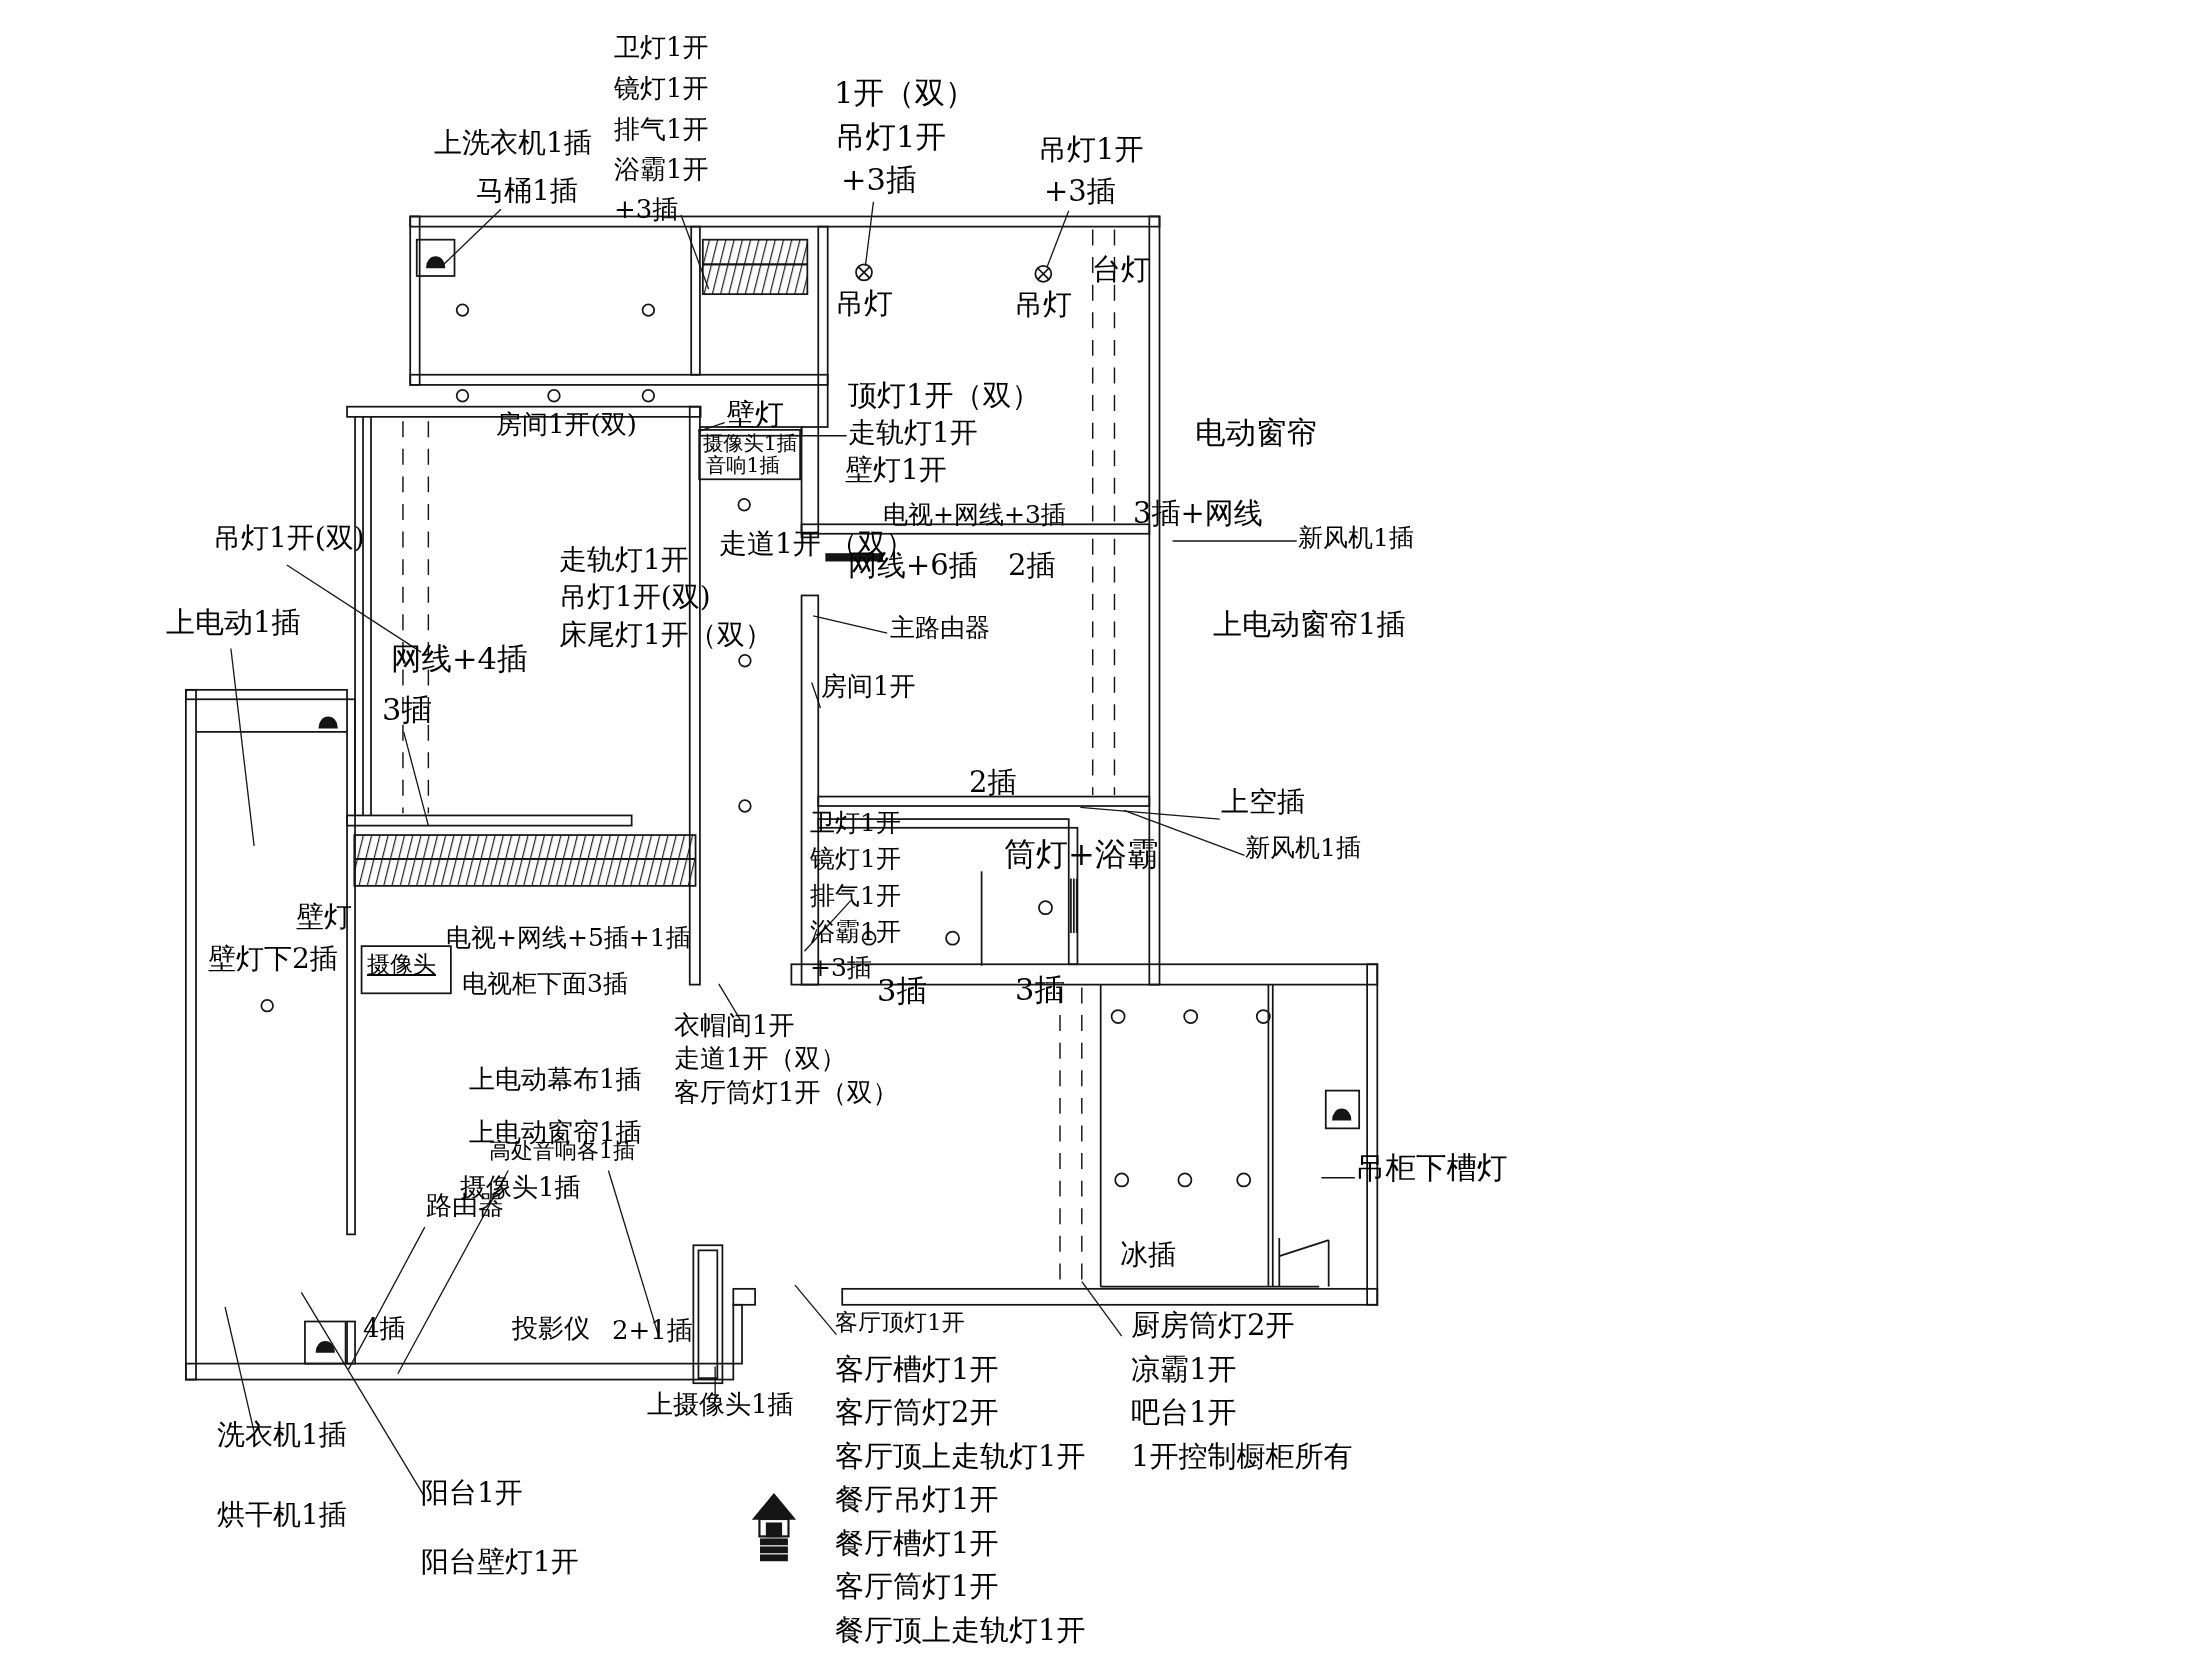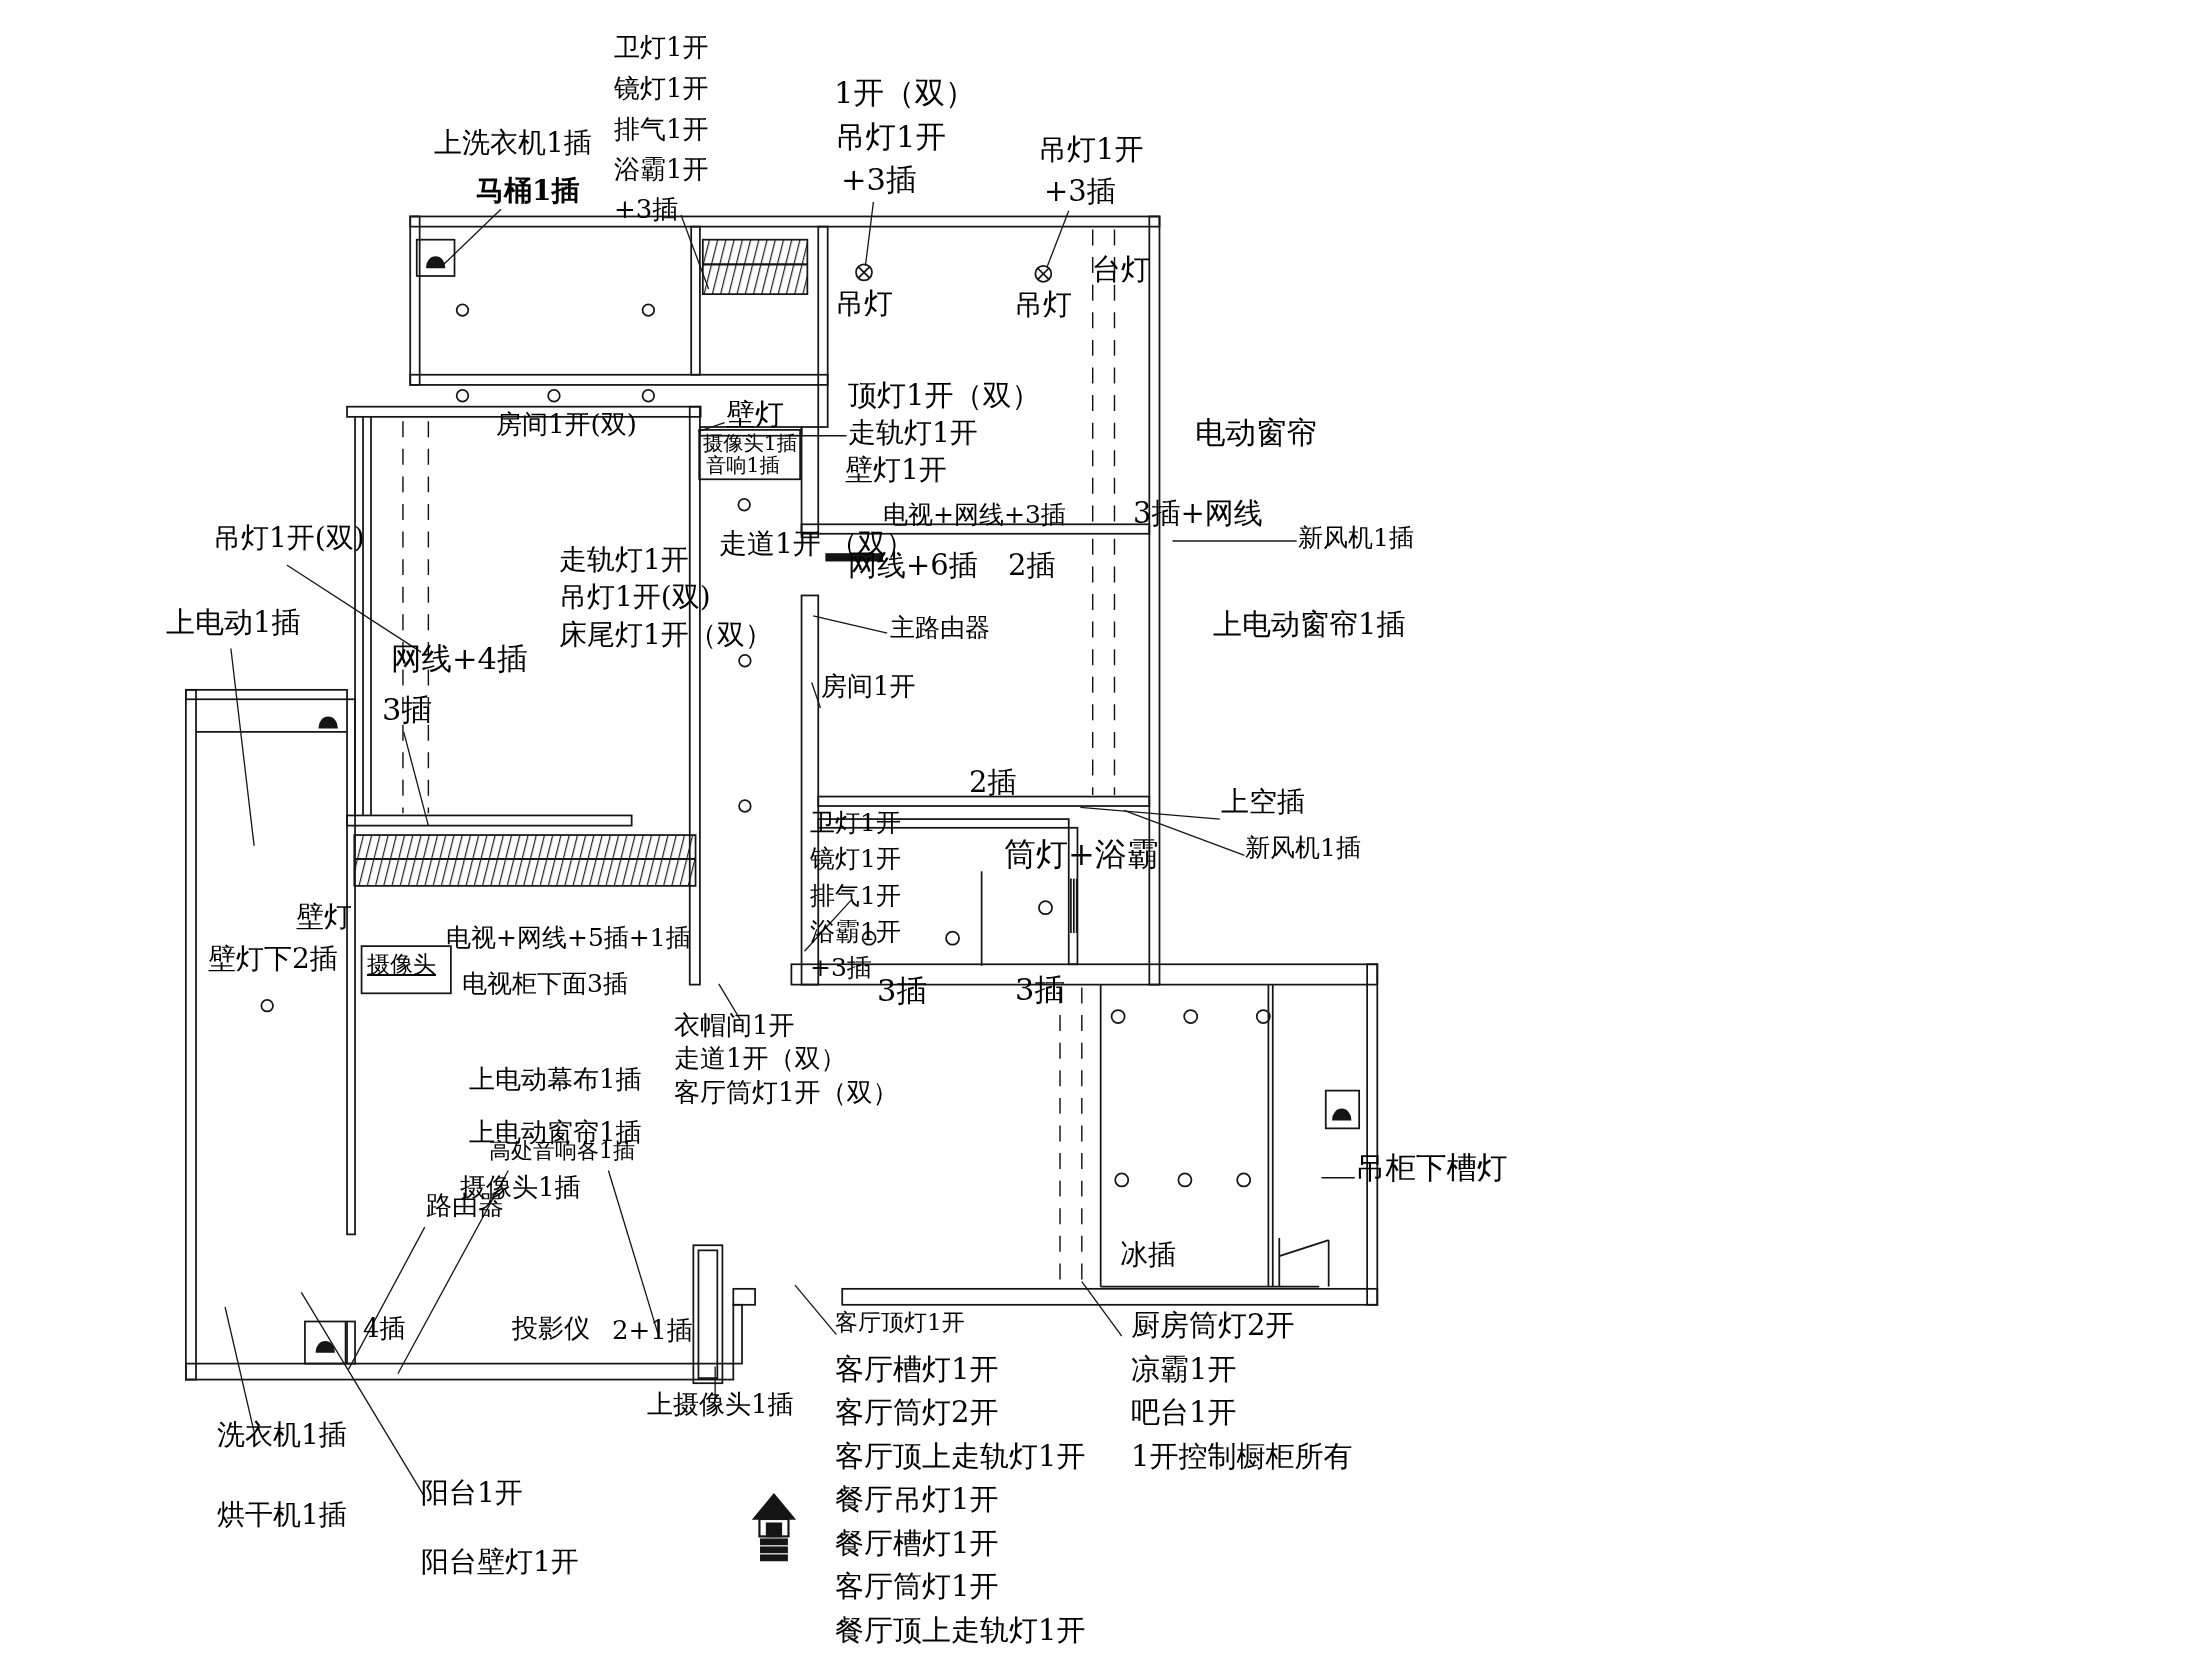--- a/index.html
+++ b/index.html
@@ -167,21 +167,21 @@
       <rect x="1046" y="2092" width="40" height="24" fill="none" stroke-width="3"></rect>
       <rect x="1056" y="2098" width="20" height="18" fill="#151515"></rect>
       <rect x="1048" y="2120" width="36" height="7" fill="#151515"></rect>
       <rect x="1048" y="2131" width="36" height="7" fill="#151515"></rect>
       <rect x="1048" y="2142" width="36" height="7" fill="#151515"></rect>
     </g>
   </svg>
 
   <div id="labels-layer">
       <div class="plan-label" style="left: 434px; top: 128px; font-size: 28px;">上洗衣机1插</div>
-      <div class="plan-label" style="left: 476px; top: 176px; font-size: 28px; font-weight: bold;">马桶1插</div>
+      <div class="plan-label" style="left: 476px; top: 176px; font-size: 28px;">马桶1插</div>
       <div class="plan-label" style="left: 614px; top: 33px; font-size: 26px;">卫灯1开</div>
       <div class="plan-label" style="left: 614px; top: 74px; font-size: 26px;">镜灯1开</div>
       <div class="plan-label" style="left: 614px; top: 115px; font-size: 26px;">排气1开</div>
       <div class="plan-label" style="left: 614px; top: 155px; font-size: 26px;">浴霸1开</div>
       <div class="plan-label" style="left: 614px; top: 195px; font-size: 26px;">+3插</div>
       <div class="plan-label" style="left: 834px; top: 77px; font-size: 30.5px;">1开（双）</div>
       <div class="plan-label" style="left: 835px; top: 121px; font-size: 30.5px;">吊灯1开</div>
       <div class="plan-label" style="left: 841px; top: 164px; font-size: 30.5px;">+3插</div>
       <div class="plan-label" style="left: 1038px; top: 134px; font-size: 29px;">吊灯1开</div>
       <div class="plan-label" style="left: 1044px; top: 176px; font-size: 29px;">+3插</div>

